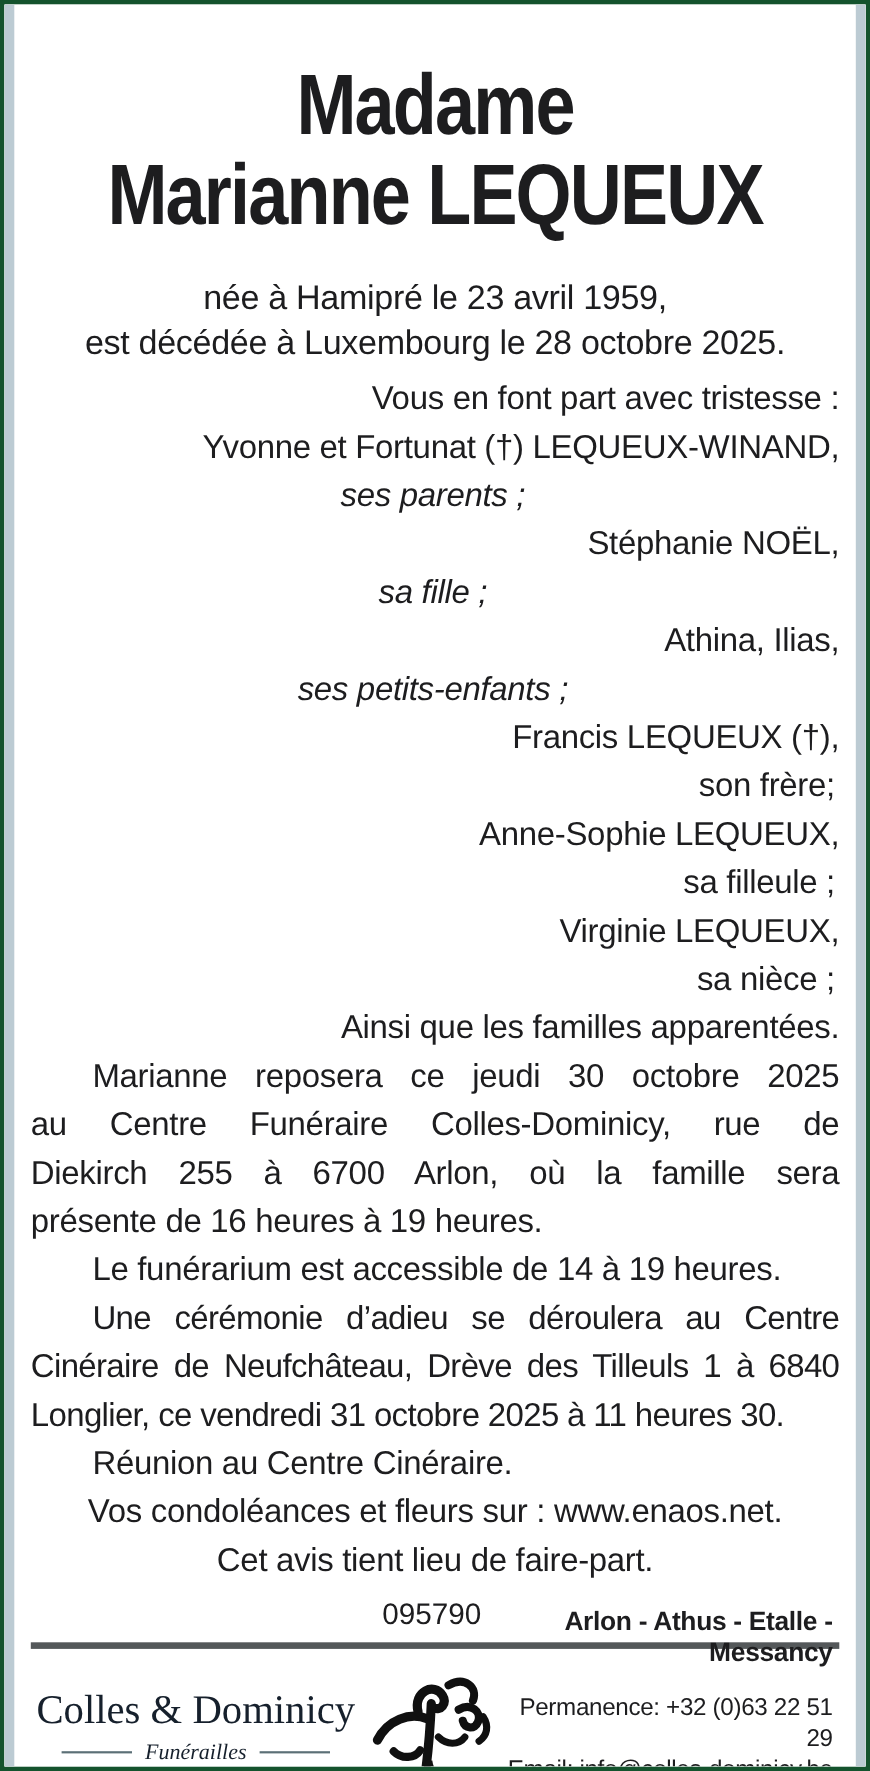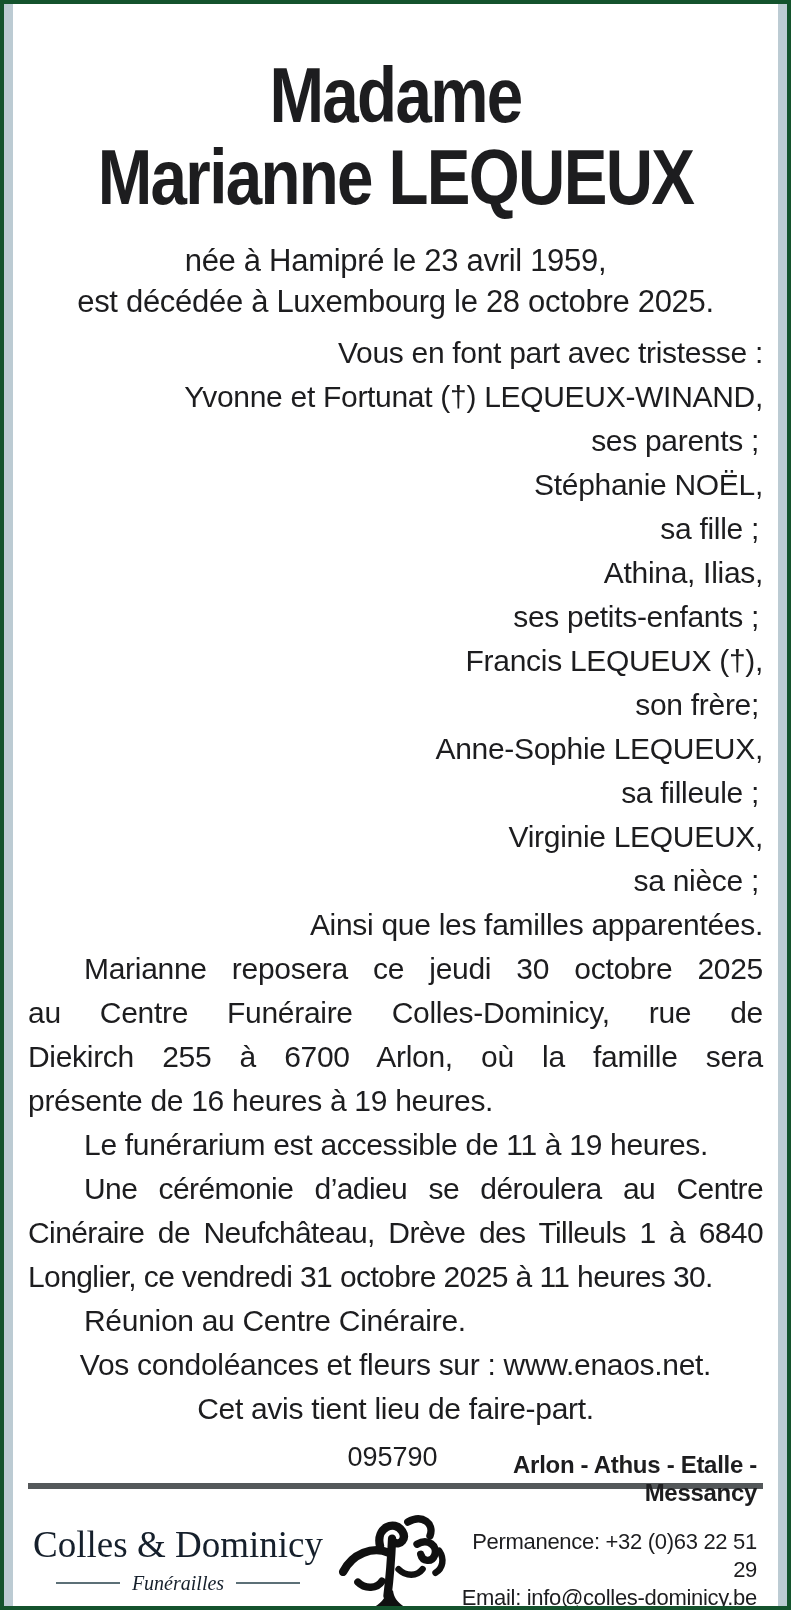--- a/index.html
+++ b/index.html
@@ -13,27 +13,27 @@
     box-sizing:border-box;width:100%;height:100%;
     border-left:9px solid #bccbd3;border-right:9px solid #bccbd3;
     padding:40px 15px 0 15px;overflow:hidden;background:#fff;
   }
   .title{
     text-align:center;font-weight:bold;font-size:78px;line-height:82px;
     letter-spacing:-2px;margin:10px 0 0 0;
     transform:scaleX(0.84);transform-origin:50% 50%;
   }
   .sub{
-    text-align:center;font-size:31px;line-height:41px;margin-top:22px;
+    text-align:center;font-size:31px;line-height:41px;margin-top:32px;
     letter-spacing:-0.3px;
   }
   .bodytext{font-size:30px;line-height:44px;letter-spacing:-0.3px;margin-top:9px;}
   .nameline{text-align:right;}
   .relline{text-align:right;padding-right:4px;}
-  .relline.it{}
+  .relline.it{font-style:italic;text-align:center;}
   .pline{font-size:30px;line-height:44px;letter-spacing:-0.3px;}
   .just{text-align:justify;text-align-last:justify;}
   .ind{padding-left:56px;}
   .bold{font-weight:normal;letter-spacing:-0.6px;}
   .center{text-align:center;}
   .ref{text-align:center;font-size:27px;line-height:32px;margin-top:10px;padding-right:6px;}
   .rule{height:6px;background:#54585a;margin-top:10px;}
   .footer{display:flex;align-items:center;margin-top:8px;height:124px;}
   .brand{width:300px;text-align:center;font-family:"Liberation Serif",serif;color:#16202c;}
   .brand-name{font-size:37px;line-height:42px;letter-spacing:0;}
@@ -85,21 +85,21 @@
       <div class="nameline">Ainsi que les familles apparentées.</div>
     </div>
 
     <div>
       <div class="pline just ind">Marianne reposera ce jeudi 30 octobre 2025</div>
       <div class="pline just">au Centre Funéraire Colles-Dominicy, rue de</div>
       <div class="pline just">Diekirch 255 à 6700 Arlon, où la famille sera</div>
       <div class="pline">présente de 16 heures à 19 heures.</div>
     </div>
 
-    <div class="pline ind">Le funérarium est accessible de 11 à 19 heures.</div>
+    <div class="pline ind">Le funérarium est accessible de 14 à 19 heures.</div>
 
     <div>
       <div class="pline bold just ind">Une cérémonie d’adieu se déroulera au Centre</div>
       <div class="pline bold just">Cinéraire de Neufchâteau, Drève des Tilleuls 1 à 6840</div>
       <div class="pline bold">Longlier, ce vendredi 31 octobre 2025 à 11 heures 30.</div>
     </div>
 
     <div class="pline ind">Réunion au Centre Cinéraire.</div>
     <div class="pline center">Vos condoléances et fleurs sur : www.enaos.net.</div>
     <div class="pline center">Cet avis tient lieu de faire-part.</div>

